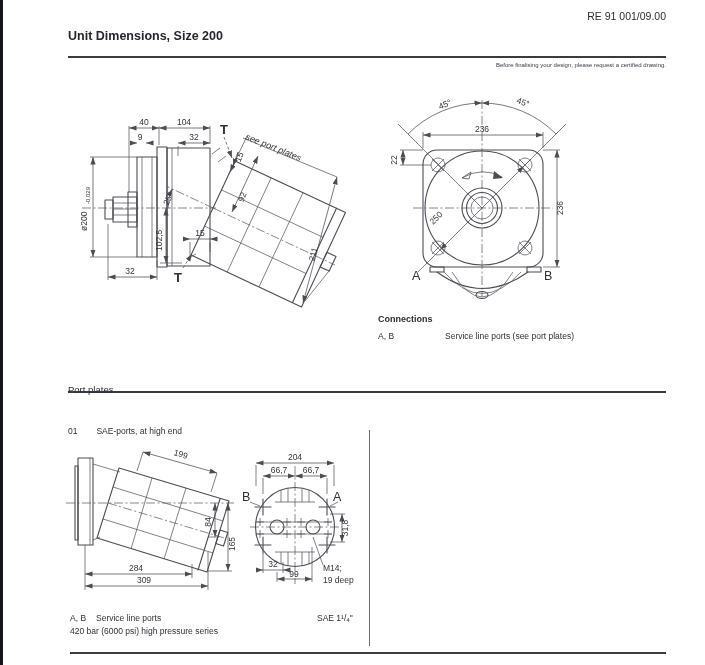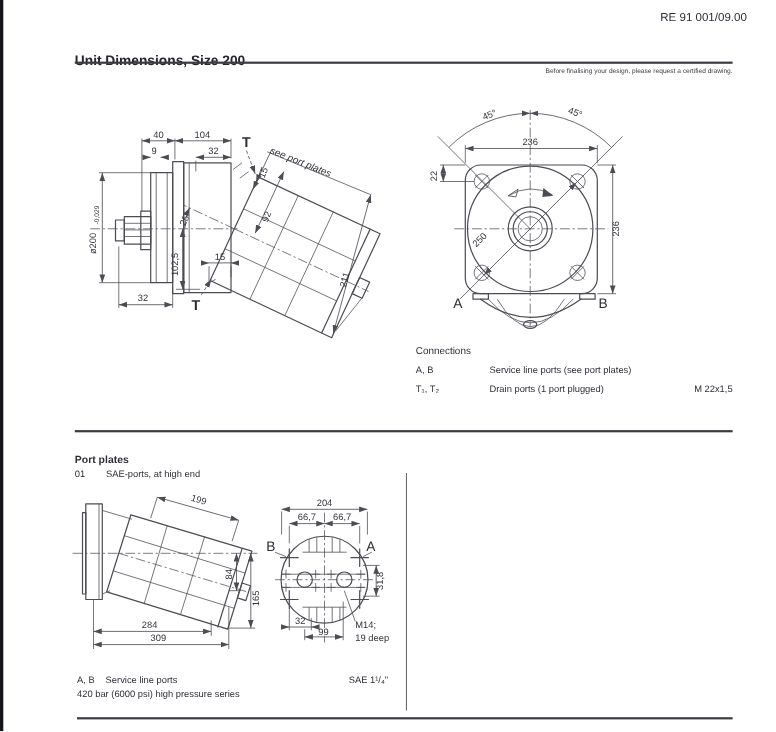--- a/index.html
+++ b/index.html
@@ -1,32 +1,32 @@
 <!DOCTYPE html>
 <html><head>
 <meta charset="utf-8">
 <style>
   html,body{margin:0;padding:0;background:#ffffff;}
   .page{position:relative;width:705px;height:665px;background:#ffffff;overflow:hidden;
         font-family:"Liberation Sans",sans-serif;color:#2e2e38;}
   .edge{position:absolute;left:0;top:0;width:3px;height:665px;background:#15151a;}
-  .doc-number{position:absolute;top:10px;right:26px;font-size:10.5px;color:#2c2c36;text-align:center;}
-  .title{position:absolute;left:68px;top:48px;margin:0;font-size:12.5px;font-weight:bold;color:#26262e;}
+  .doc-number{position:absolute;top:10px;right:39px;font-size:10.5px;color:#2c2c36;text-align:center;}
+  .title{position:absolute;left:68px;top:29px;margin:0;font-size:12.5px;font-weight:bold;color:#26262e;}
   .rule{position:absolute;background:#3b3b42;}
   .rule-title{left:68px;top:56px;width:598px;height:2px;}
   .rule-mid{left:68px;top:391px;width:598px;height:2px;}
   .rule-bottom{left:70px;top:652px;width:596px;height:2px;}
   .notice{position:absolute;top:62px;right:39px;font-size:6px;color:#3a3a44;}
   .connections{position:absolute;left:378px;top:314px;width:288px;font-size:8.5px;}
-  .connections .hd{font-weight:normal;font-size:9px;margin-bottom:7px;}
+  .connections .hd{font-weight:bold;font-size:9px;margin-bottom:7px;}
   .connections .row{display:flex;margin-bottom:7px;}
   .connections .ports{width:46px;flex:none;}
   .connections .desc{flex:1;margin-left:21px;}
   .connections .spec{flex:none;text-align:right;}
-  .pp-head{position:absolute;left:68px;top:413px;font-size:9.5px;font-weight:bold;}
+  .pp-head{position:absolute;left:68px;top:384px;font-size:9.5px;font-weight:normal;}
   .pp-item{position:absolute;left:68px;top:426px;font-size:8.5px;}
   .pp-item .code{font-weight:normal;display:inline-block;width:26px;}
   .divider{position:absolute;left:369px;top:430px;width:1px;height:216px;background:#6a6a72;}
   .footer{position:absolute;left:70px;top:613px;width:310px;font-size:8.5px;}
   .footer .l1{display:flex;position:relative;}
   .footer .ports{width:26px;flex:none;}
   .footer .spec{position:absolute;left:247px;top:0;}
   .footer .l2{margin-top:3px;}
   svg.dwg{position:absolute;overflow:visible;}
   .o{fill:none;stroke:#4c4c54;stroke-width:1.1;stroke-linejoin:round;stroke-linecap:round;}
@@ -219,25 +219,20 @@
     </g>
   </svg>
 
   <div class="connections">
     <div class="hd">Connections</div>
     <div class="row">
       <span class="ports">A, B</span>
       <span class="desc">Service line ports (see port plates)</span>
       <span class="spec"></span>
     </div>
-    <div class="row">
-      <span class="ports">T₁, T₂</span>
-      <span class="desc">Drain ports (1 port plugged)</span>
-      <span class="spec">M 22x1,5</span>
-    </div>
   </div>
 
   <div class="rule rule-mid"></div>
   <div class="pp-head">Port plates</div>
   <div class="pp-item">
     <span class="code">01</span>
     <span>SAE-ports, at high end</span>
   </div>
   <div class="divider"></div>
 

